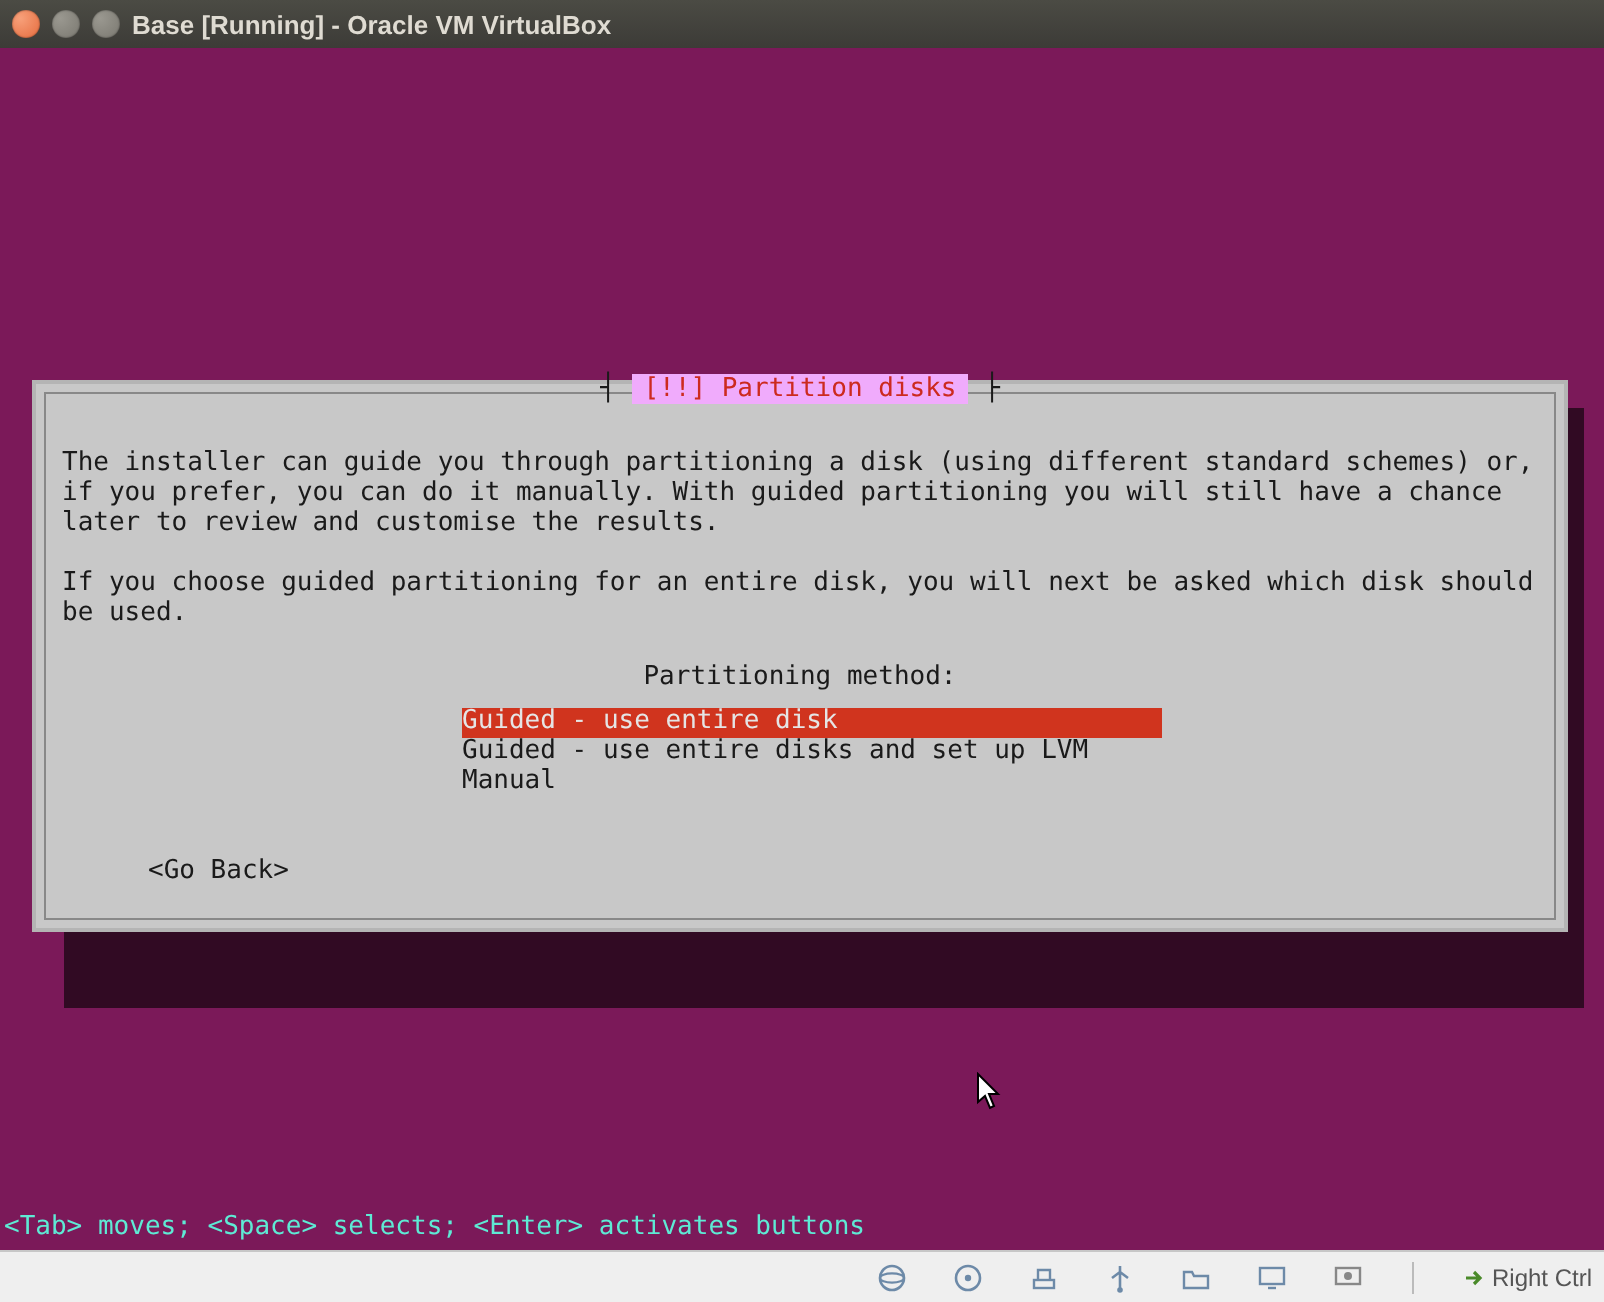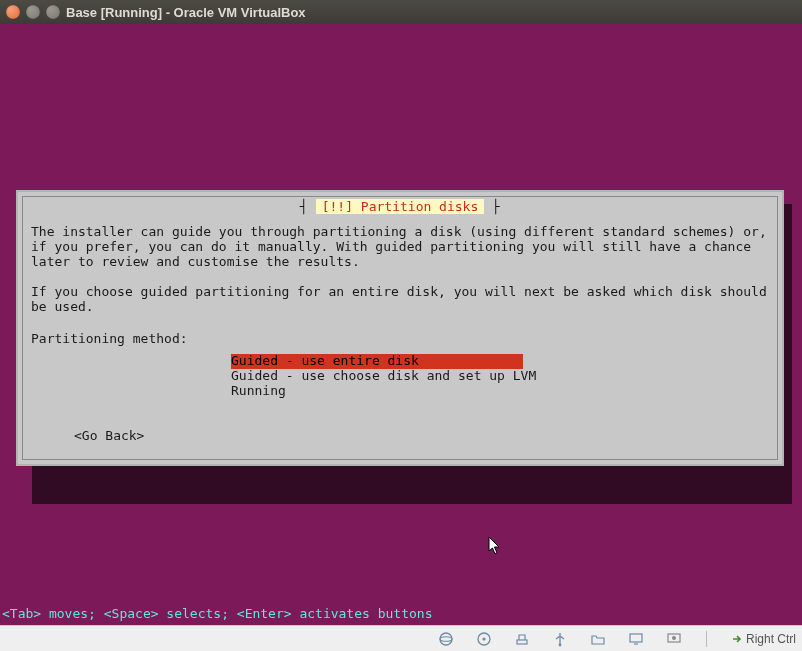--- a/index.html
+++ b/index.html
@@ -55,40 +55,39 @@
     position: relative;
     background: #c8c8c8;
   }
   .dialog-title-wrap {
     position: absolute;
     top: -10px; left: 0; right: 0;
     text-align: center;
   }
   .dialog-title {
     display: inline-block;
-    background: #fef9c3;
+    background: #f0abfc;
     padding: 0 6px;
     color: #cc2a1f;
-    margin-top: 12px;
   }
 
   .body-text { white-space: pre-wrap; line-height: 1.15; margin-top: 24px; }
-  .prompt { margin-top: 16px; }
+  .prompt { margin-top: 16px; text-align: center; }
 
   .options { margin-top: 8px; }
   .option {
     display: block;
     margin-left: 200px;
     white-space: pre;
     line-height: 1.15;
   }
   .option.selected {
     background: #d0341e;
-    color: #000000;
-    width: 292px;
+    color: #e5e5e5;
+    width: 350px;
   }
 
   .go-back {
     margin-top: 30px;
     margin-left: 43px;
     margin-bottom: 8px;
   }
 
   .hint-bar {
     position: absolute;
@@ -144,22 +143,22 @@
       </div>
 
       <div class="body-text">The installer can guide you through partitioning a disk (using different standard schemes) or, if you prefer, you can do it manually. With guided partitioning you will still have a chance later to review and customise the results.
 
 If you choose guided partitioning for an entire disk, you will next be asked which disk should be used.</div>
 
       <div class="prompt">Partitioning method:</div>
 
       <div class="options">
         <span class="option selected">Guided - use entire disk</span>
-        <span class="option">Guided - use choose disk and set up LVM</span>
-        <span class="option">Running</span>
+        <span class="option">Guided - use entire disks and set up LVM</span>
+        <span class="option">Manual</span>
       </div>
 
       <div class="go-back">&lt;Go Back&gt;</div>
     </div>
   </div>
 
   <div class="hint-bar">&lt;Tab&gt; moves; &lt;Space&gt; selects; &lt;Enter&gt; activates buttons</div>
 
   <svg class="cursor" viewBox="0 0 14 20">
     <path d="M1 1 L1 15 L4.5 12 L7 18 L9 17 L6.5 11 L11 11 Z" fill="#fff" stroke="#000" stroke-width="1"></path>

